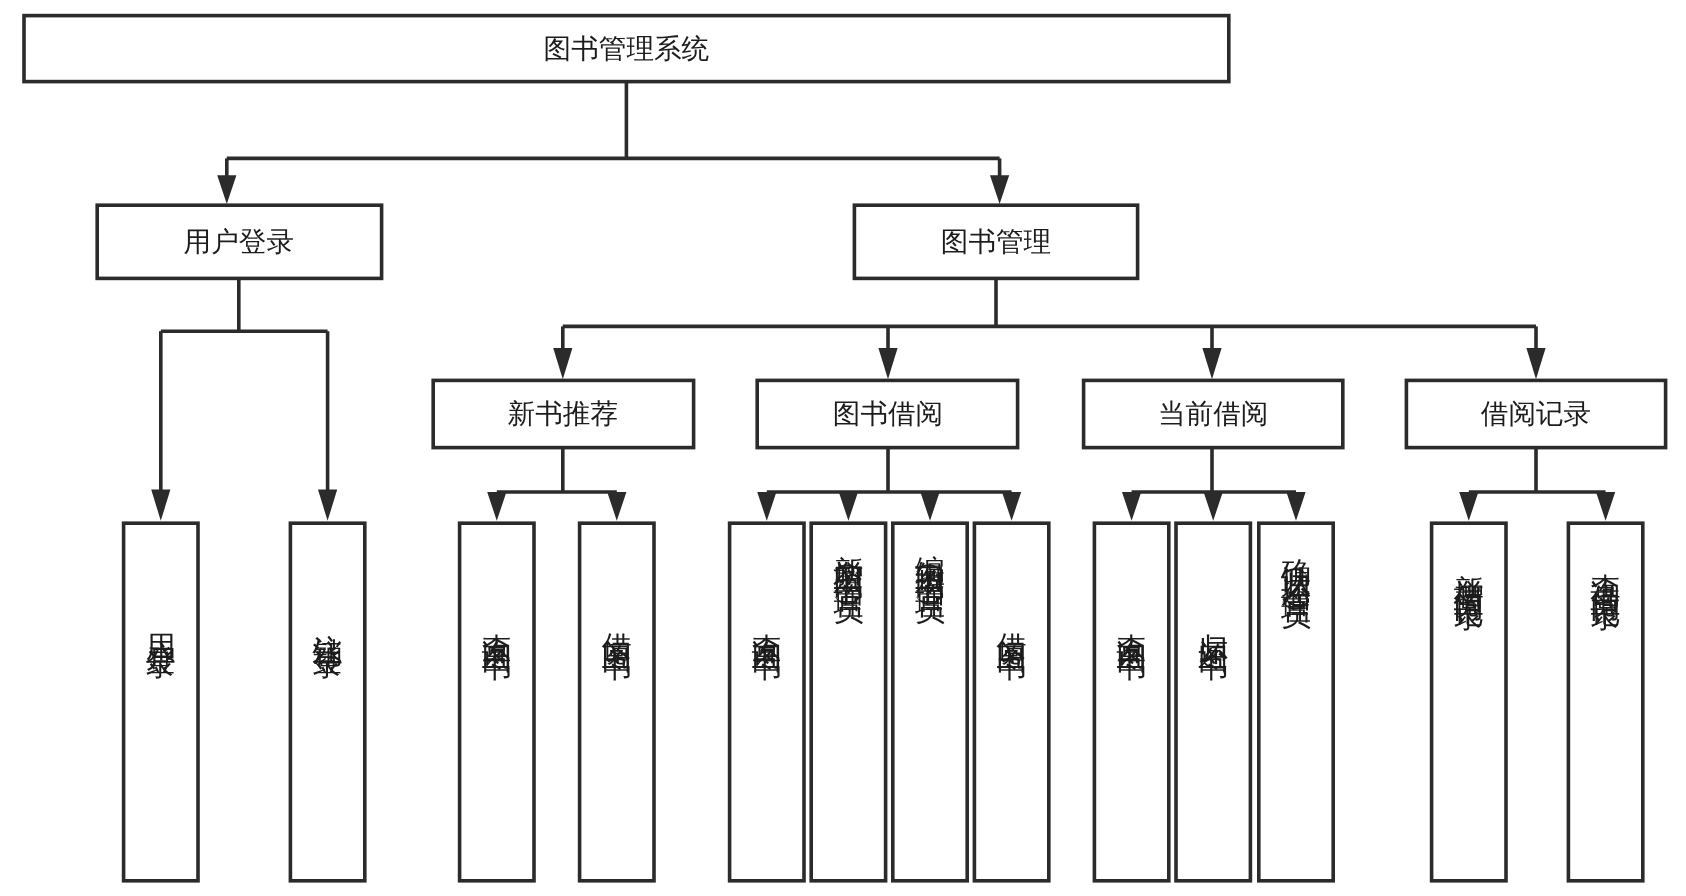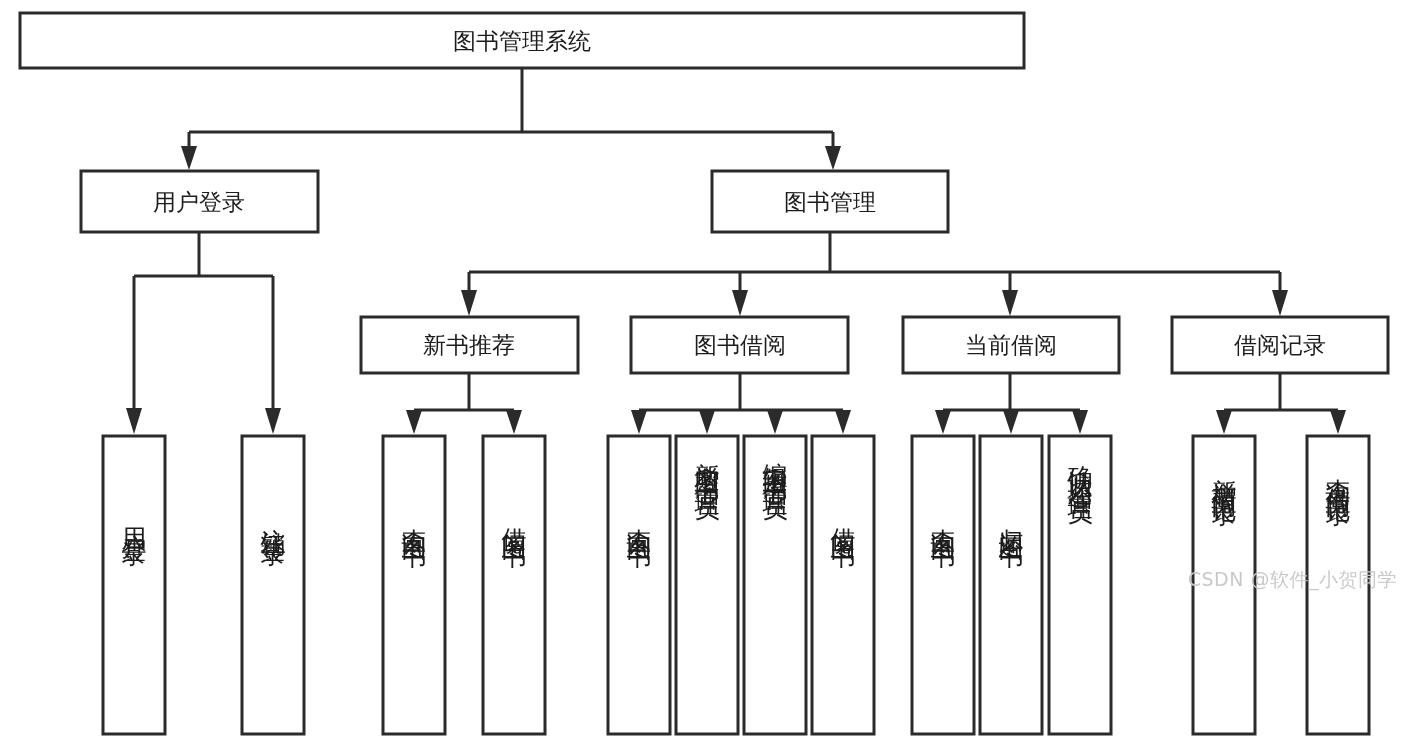--- a/index.html
+++ b/index.html
@@ -227,15 +227,14 @@
     <span class="leaf-label" style="margin-top:10px;">确认归还（管理员）</span>
   </div>
 
   <div class="leaf-label-wrap" style="left:1193px; top:436px; width:62px; height:298px;">
     <span class="leaf-label" style="margin-top:22px;">新增借阅记录</span>
   </div>
   <div class="leaf-label-wrap" style="left:1307px; top:436px; width:62px; height:298px;">
     <span class="leaf-label" style="margin-top:22px;">查询借阅记录</span>
   </div>
 
-  <div class="watermark">CSDN @软件_小贺同学</div>
 
 </div>
 
 </body></html>

